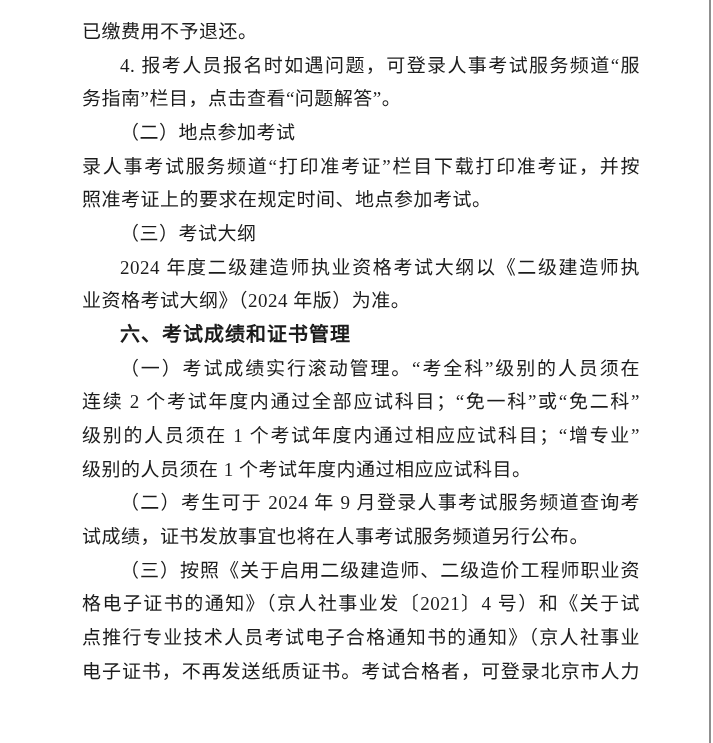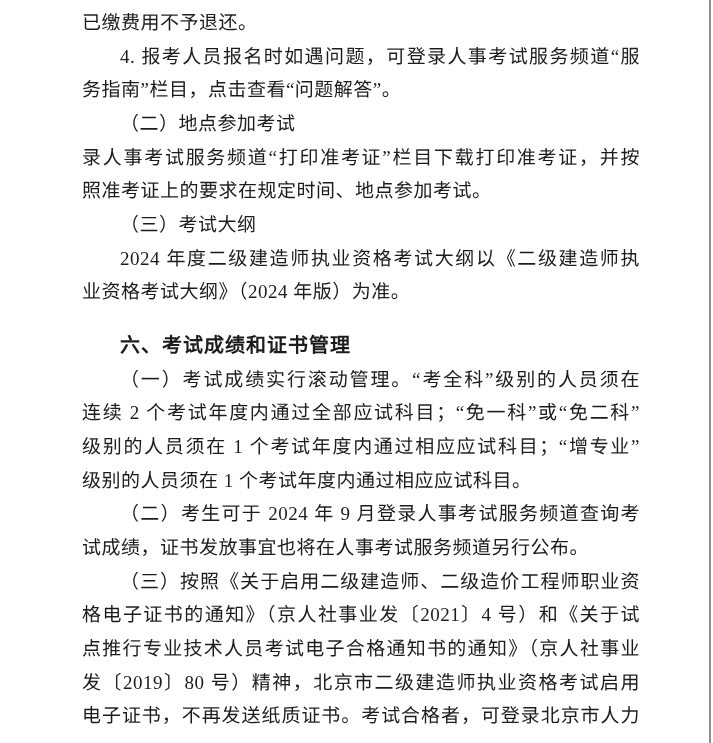--- a/index.html
+++ b/index.html
@@ -11,21 +11,21 @@
     position: relative;
     width: 713px;
     height: 743px;
     background: #ffffff;
     overflow: hidden;
     font-family: "Liberation Serif", "DejaVu Serif", serif;
   }
   .content {
     position: absolute;
     left: 82px;
-    top: 6px;
+    top: 15px;
     width: 558px;
   }
   .line {
     height: 33.68px;
     line-height: 33.68px;
     font-size: 19px;
     letter-spacing: 0.5px;
     color: #1c1c1c;
     text-align: justify;
     text-align-last: left;
@@ -37,21 +37,20 @@
     text-align-last: justify;
   }
   .line.indent {
     text-indent: 38px;
   }
   .line.bold {
     font-family: "Liberation Sans", "DejaVu Sans", sans-serif;
     font-weight: bold;
     font-size: 20px;
     letter-spacing: 1px;
-    margin-top: 20px;
   }
   .page-edge {
     position: absolute;
     top: 0;
     left: 709px;
     width: 1.5px;
     height: 743px;
     background: #8f8f8f;
   }
 </style>
@@ -72,17 +71,16 @@
       <div class="line indent bold">六、考试成绩和证书管理</div>
       <div class="line indent fill">（一）考试成绩实行滚动管理。“考全科”级别的人员须在</div>
       <div class="line fill">连续 2 个考试年度内通过全部应试科目；“免一科”或“免二科”</div>
       <div class="line fill">级别的人员须在 1 个考试年度内通过相应应试科目；“增专业”</div>
       <div class="line">级别的人员须在 1 个考试年度内通过相应应试科目。</div>
       <div class="line indent fill">（二）考生可于 2024 年 9 月登录人事考试服务频道查询考</div>
       <div class="line">试成绩，证书发放事宜也将在人事考试服务频道另行公布。</div>
       <div class="line indent fill">（三）按照《关于启用二级建造师、二级造价工程师职业资</div>
       <div class="line fill">格电子证书的通知》（京人社事业发〔2021〕4 号）和《关于试</div>
       <div class="line fill">点推行专业技术人员考试电子合格通知书的通知》（京人社事业</div>
-      <div class="line fill">发〔2019〕80 号）精神，北京市二级建造师执业资格考试启用</div>
       <div class="line fill">电子证书，不再发送纸质证书。考试合格者，可登录北京市人力</div>
     </div>
   <div class="page-edge"></div>
 </div>
 
 </body></html>

